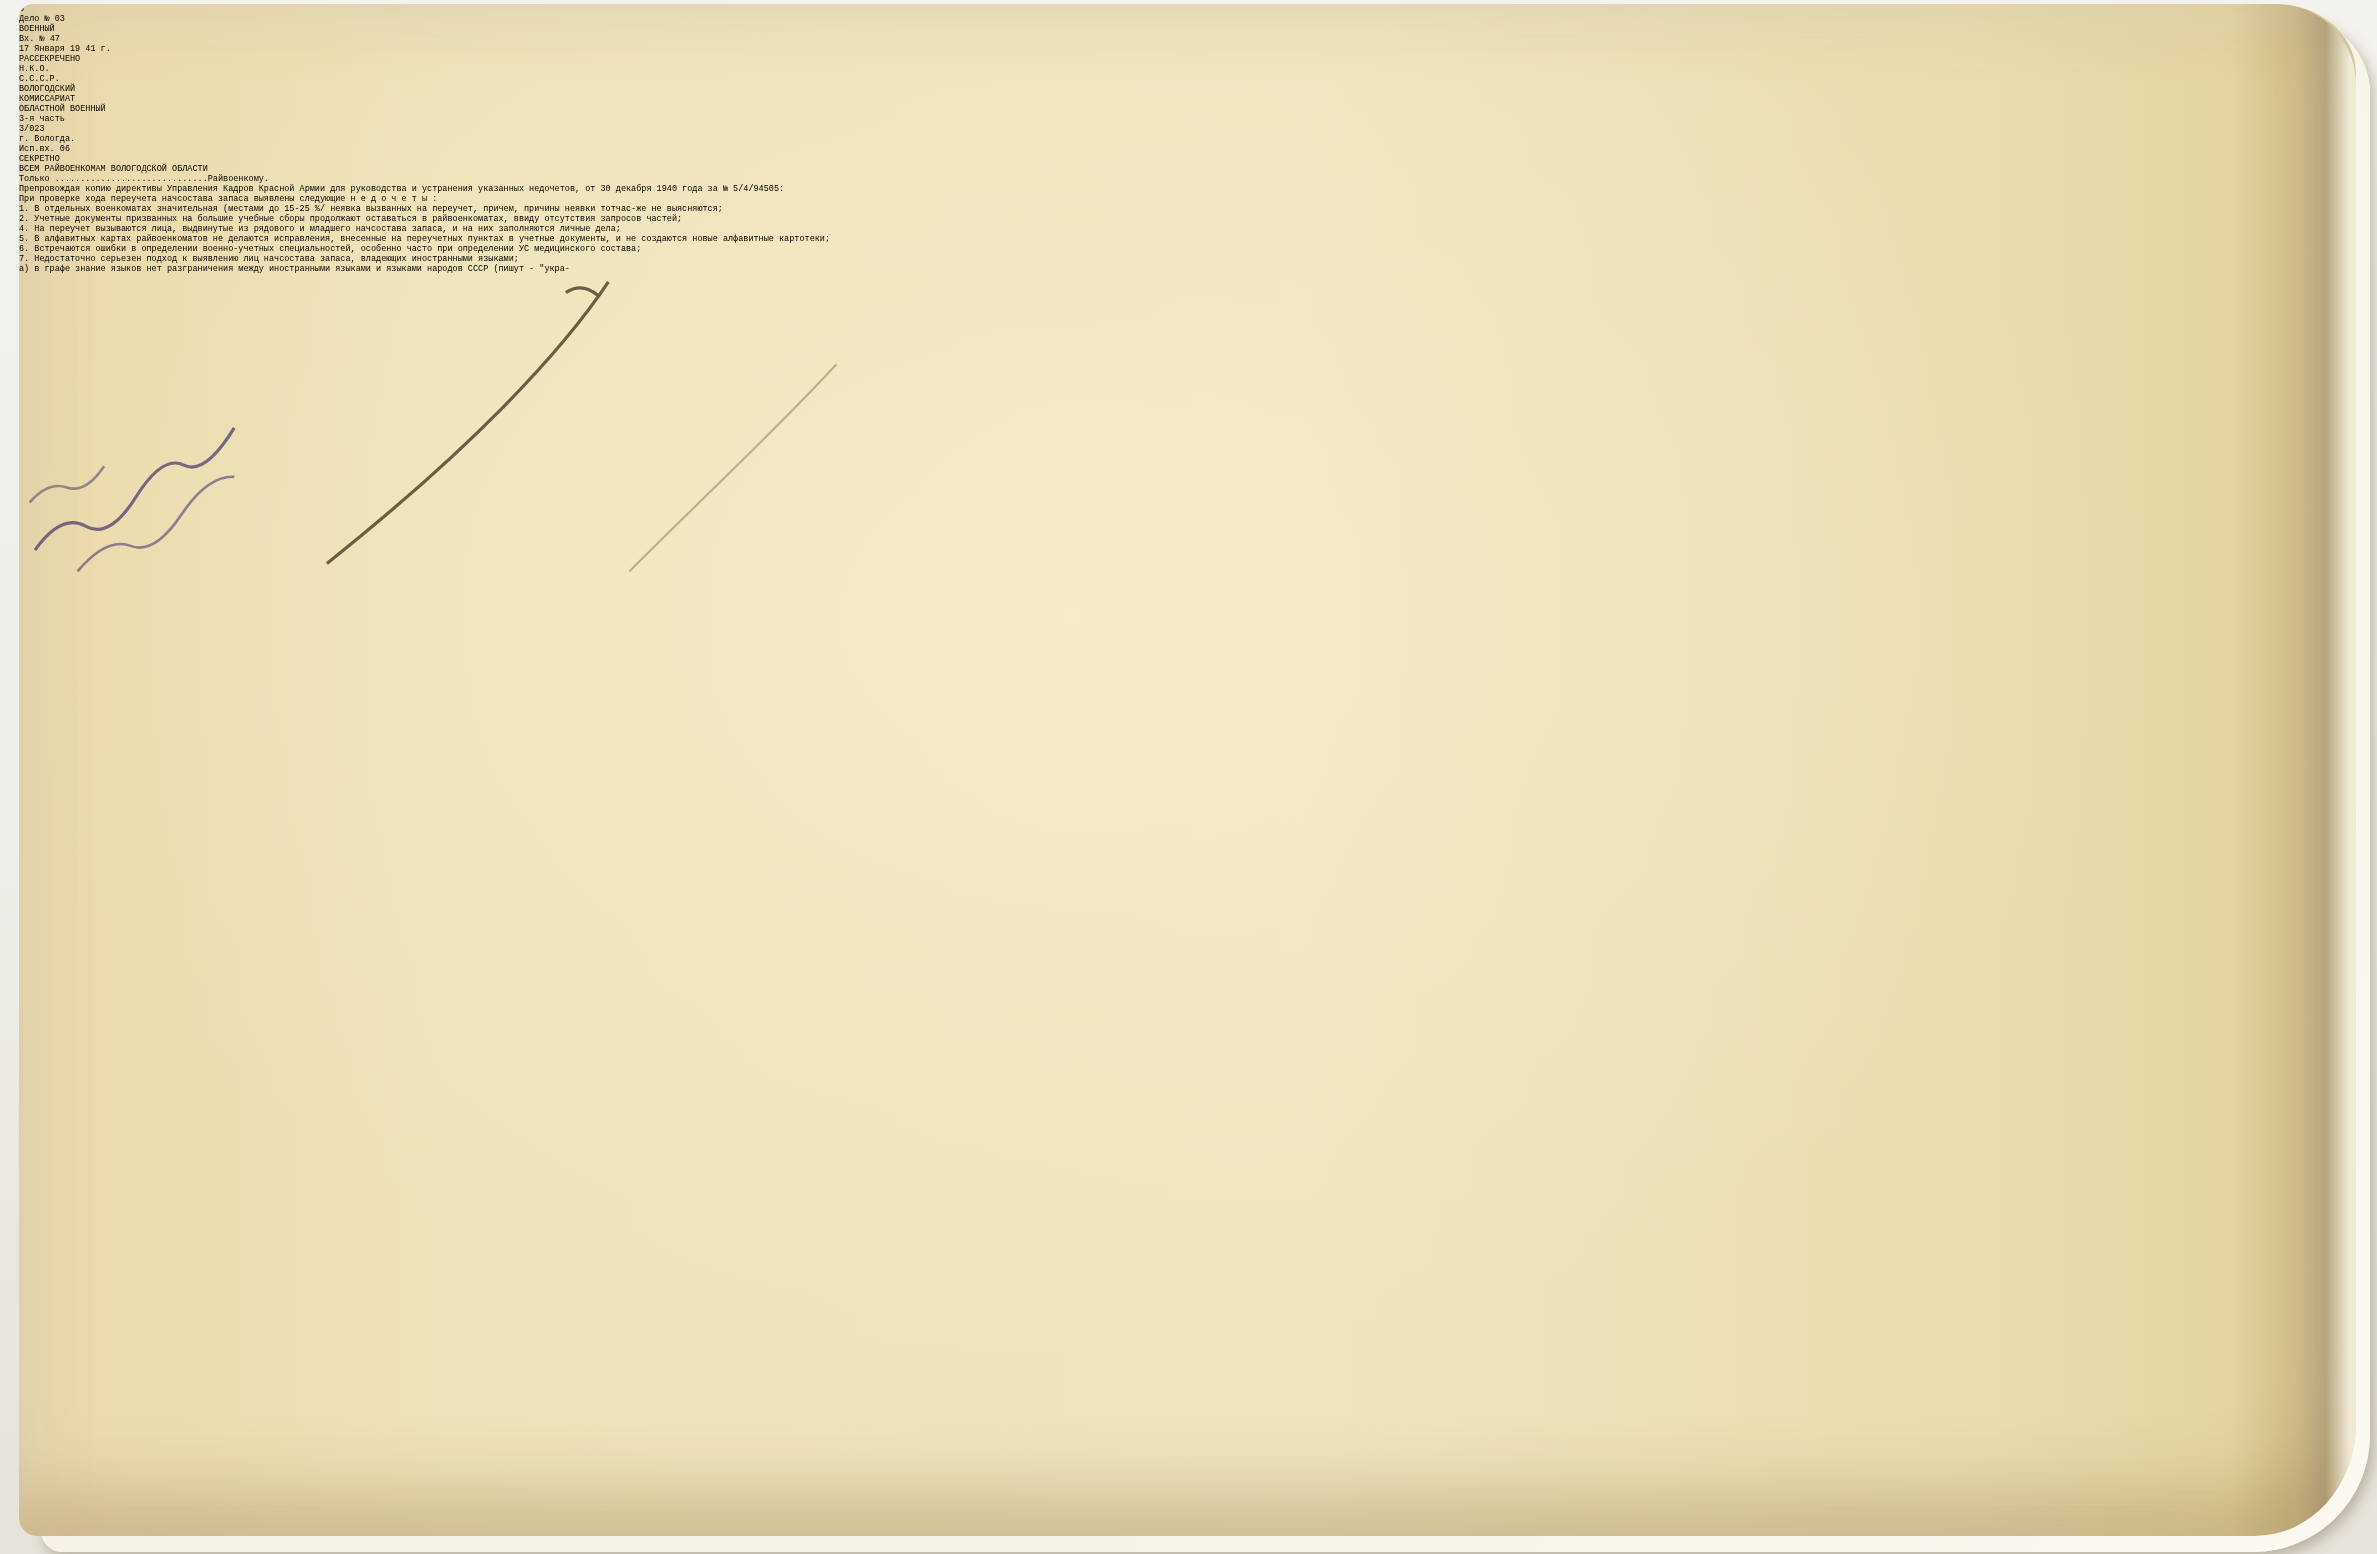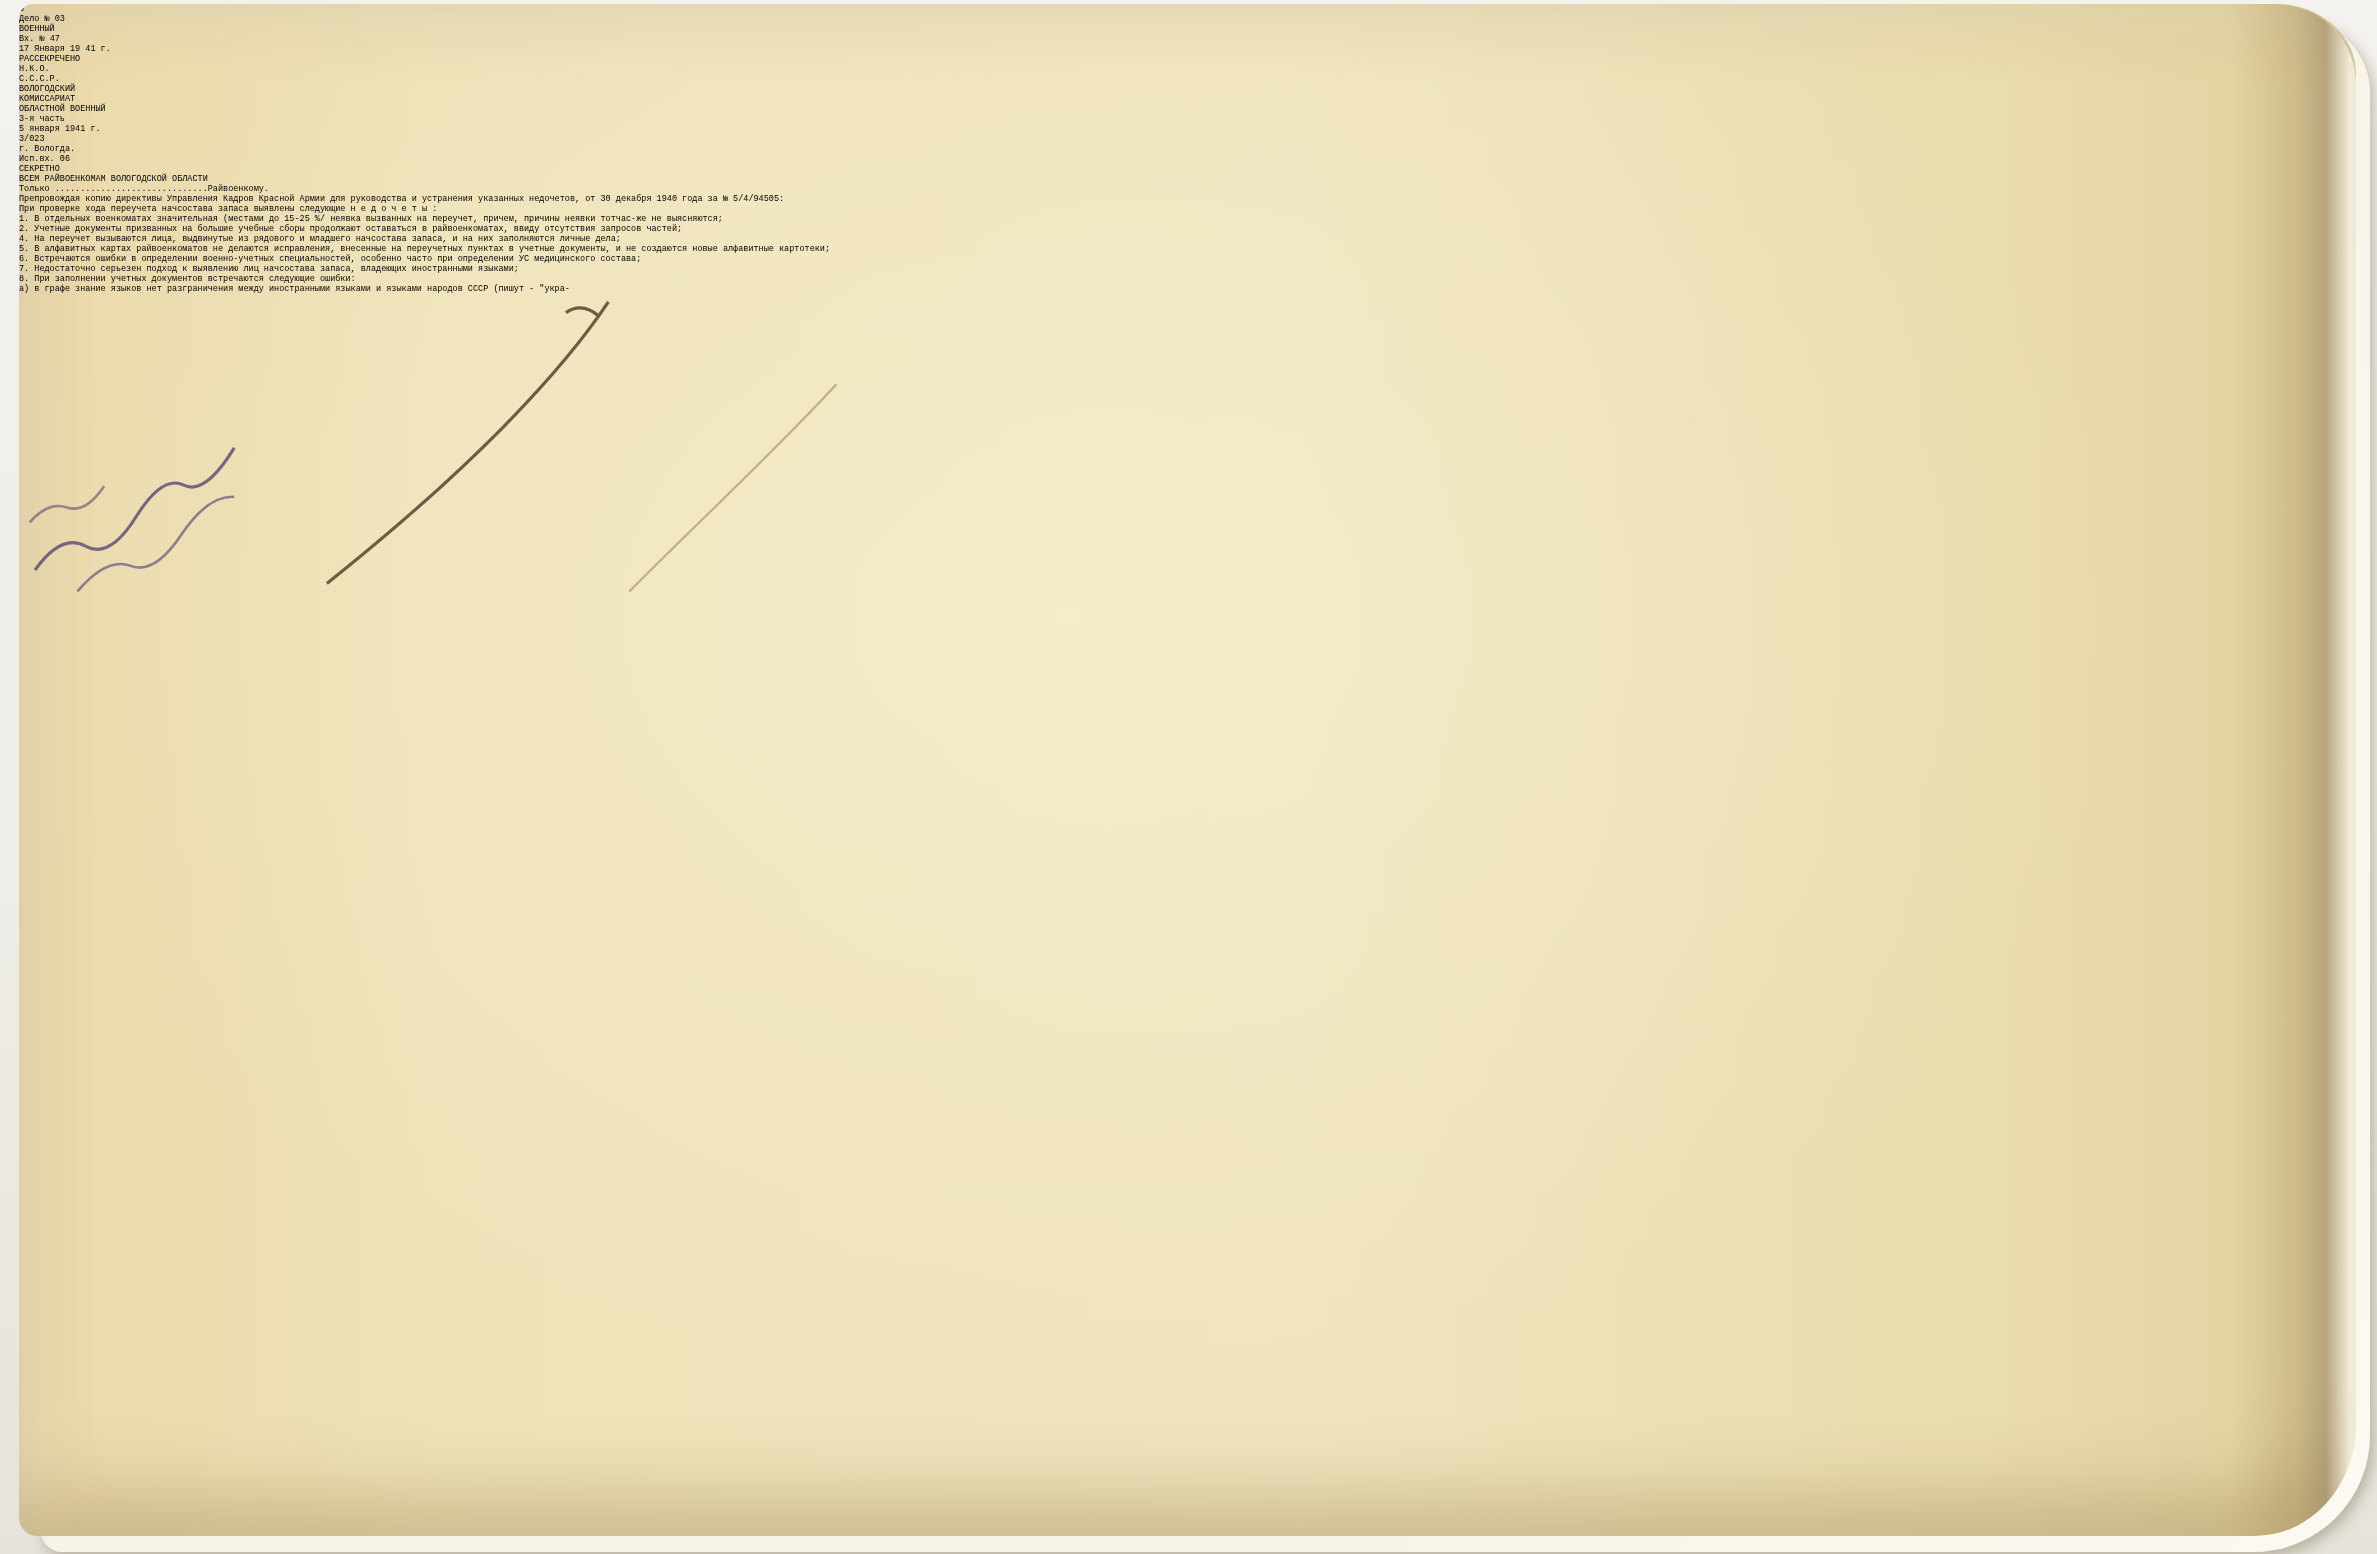--- a/index.html
+++ b/index.html
@@ -139,21 +139,20 @@
       <div class="declassified">РАССЕКРЕЧЕНО</div>
 
       
       <div class="letterhead typed">
         <div>Н.К.О.</div>
         <div>С.С.С.Р.</div>
         <div>ВОЛОГОДСКИЙ</div>
         <div>КОМИССАРИАТ</div>
         <div>ОБЛАСТНОЙ ВОЕННЫЙ</div>
         <div class="lh-sub">3-я часть</div>
-        <div class="lh-date">5 января 1941 г.</div>
         <div class="lh-num">3/023</div>
         <div class="lh-city">г. Вологда.</div>
       </div>
 
       
       <div class="exec-note typed">Исп.вх. 06</div>
       <div class="secret typed">СЕКРЕТНО</div>
 
       
       <div class="addressee typed">ВСЕМ РАЙВОЕНКОМАМ ВОЛОГОДСКОЙ ОБЛАСТИ</div>
@@ -162,21 +161,20 @@
       
       <div class="body-text typed">
         <p>Препровождая копию директивы Управления Кадров Красной Армии для руководства и устранения указанных недочетов, от 30 декабря 1940 года за  № 5/4/94505:</p>
         <p>При проверке хода переучета начсостава запаса выявлены следующие  н е д о ч е т ы :</p>
         <p class="pt">1. В отдельных военкоматах значительная (местами до 15-25 %/ неявка вызванных на переучет, причем, причины неявки тотчас-же не выясняются;</p>
         <p class="pt">2. Учетные документы призванных на большие учебные сборы продолжают оставаться в райвоенкоматах, ввиду отсутствия запросов частей;</p>
         <p class="pt">4. На переучет вызываются лица, выдвинутые из рядового и младшего начсостава запаса, и на них заполняются личные дела;</p>
         <p class="pt">5. В алфавитных картах райвоенкоматов не делаются исправления, внесенные на переучетных пунктах в учетные документы, и не создаются новые алфавитные картотеки;</p>
         <p class="pt">6. Встречаются ошибки в определении военно-учетных специальностей, особенно часто при определении УС медицинского состава;</p>
         <p class="pt">7. Недостаточно серьезен подход к выявлению лиц начсостава запаса, владеющих иностранными языками;</p>
-        <p class="pt">8. При заполнении учетных документов встречаются следующие ошибки:</p>
         <p class="pt">а) в графе знание языков нет разграничения между иностранными языками и языками народов СССР (пишут - "укра-</p>
       </div>
 
       
       <svg class="scribble" style="left:74px; top:26.6px;" width="287" height="255" viewBox="0 0 540 480">
         <path d="M30,420 q50,-70 95,-45 t95,-55 t90,-60 t95,-70" fill="none" stroke="#4d3f6e" stroke-width="6" opacity="0.75"></path>
         <path d="M110,460 q55,-65 100,-48 t95,-58 t100,-72" fill="none" stroke="#584a7a" stroke-width="5" opacity="0.65"></path>
         <path d="M20,330 q35,-40 70,-28 t70,-40" fill="none" stroke="#4d3f6e" stroke-width="5" opacity="0.55"></path>
       </svg>
 

